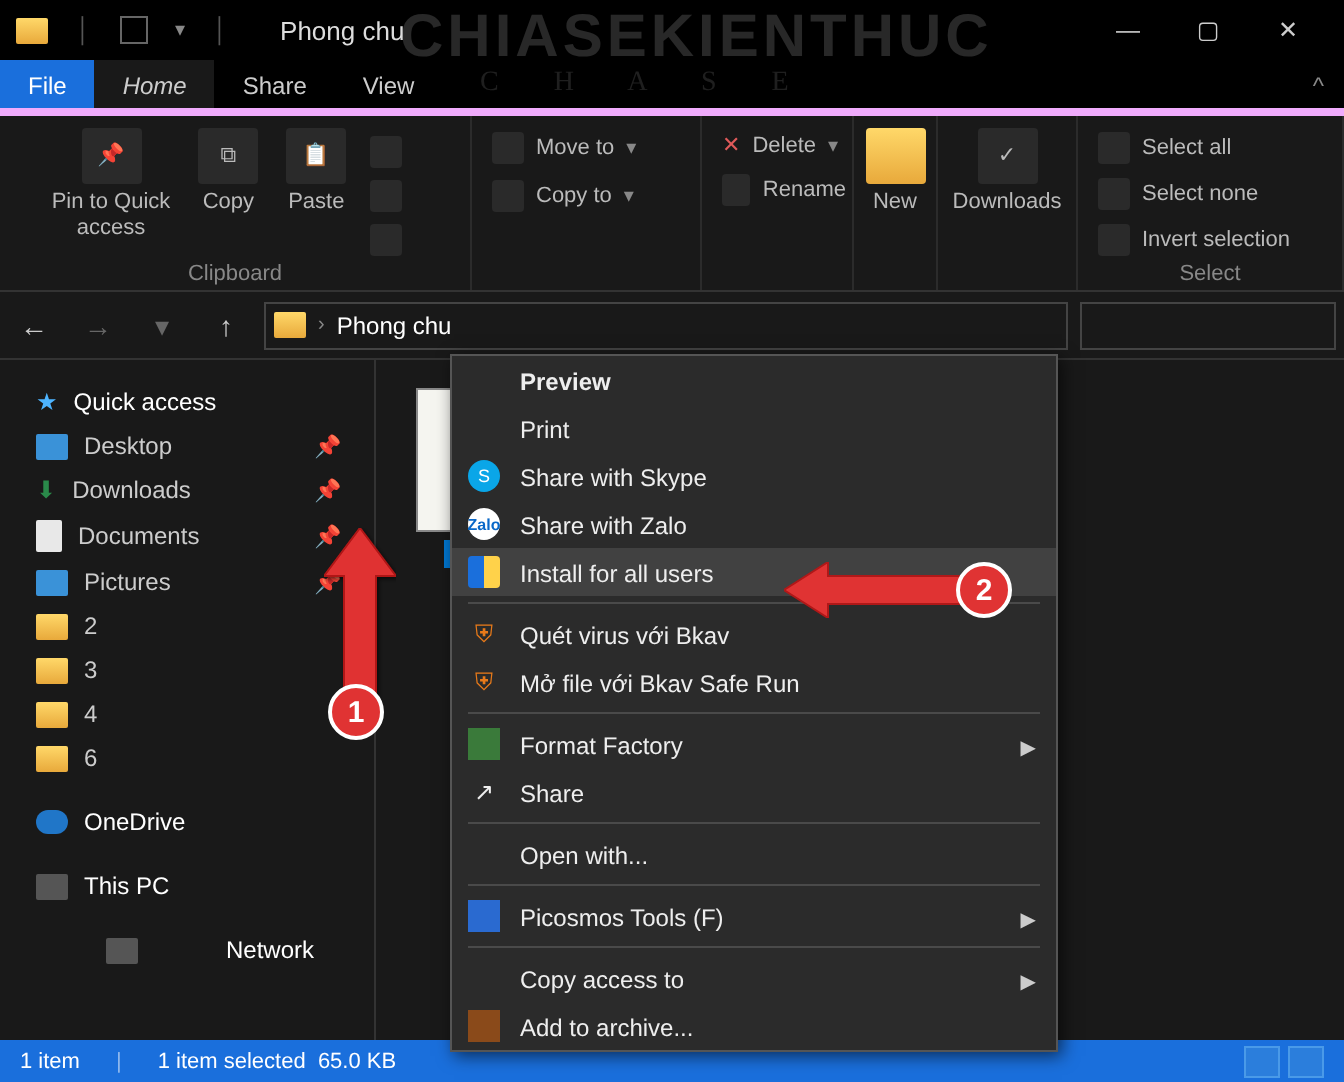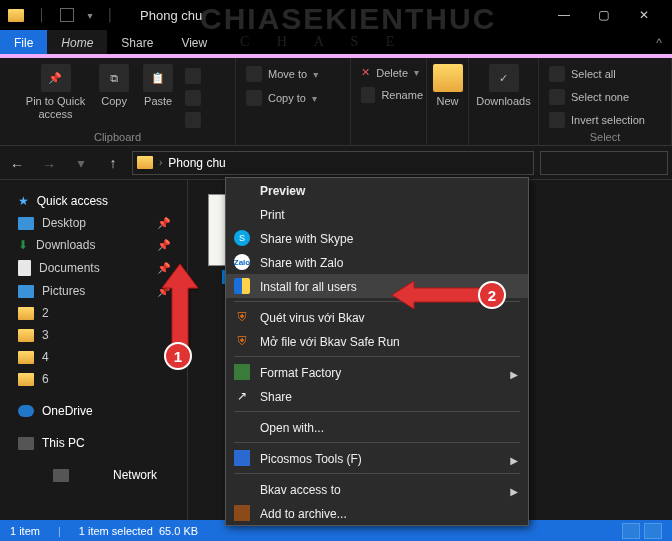--- a/index.html
+++ b/index.html
@@ -305,21 +305,21 @@
       <span>Open with...</span>
     </div>
   <div class="ctx-sep"></div>
   <div class="ctx-item">
       <span class="cic" style="background:#2a6ad0;"></span>
       <span>Picosmos Tools (F)</span>
       <span class="arrow">▶</span>
     </div>
   <div class="ctx-sep"></div>
   <div class="ctx-item">
-      <span>Bkav access to</span>
+      <span>Copy access to</span>
       <span class="arrow">▶</span>
     </div>
   <div class="ctx-item">
       <span class="cic wr"></span>
       <span>Add to archive...</span>
     </div>
 
 </div>
 
 <svg class="arrow-shape" style="left:162px; top:264px; width:36px; height:86px;">

